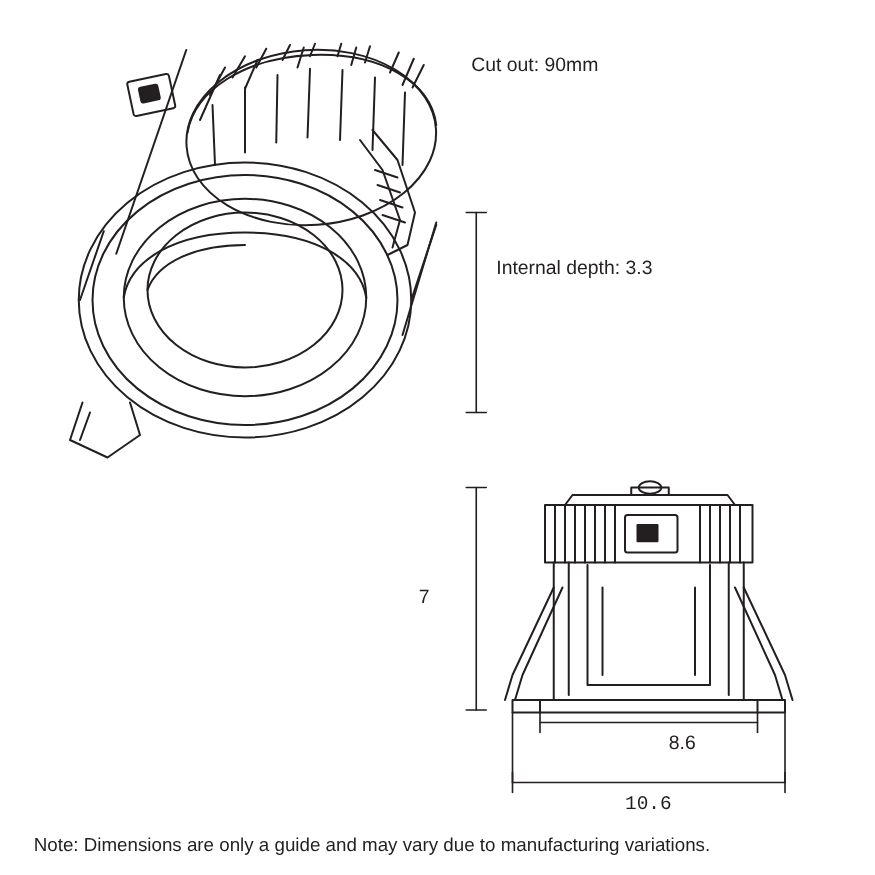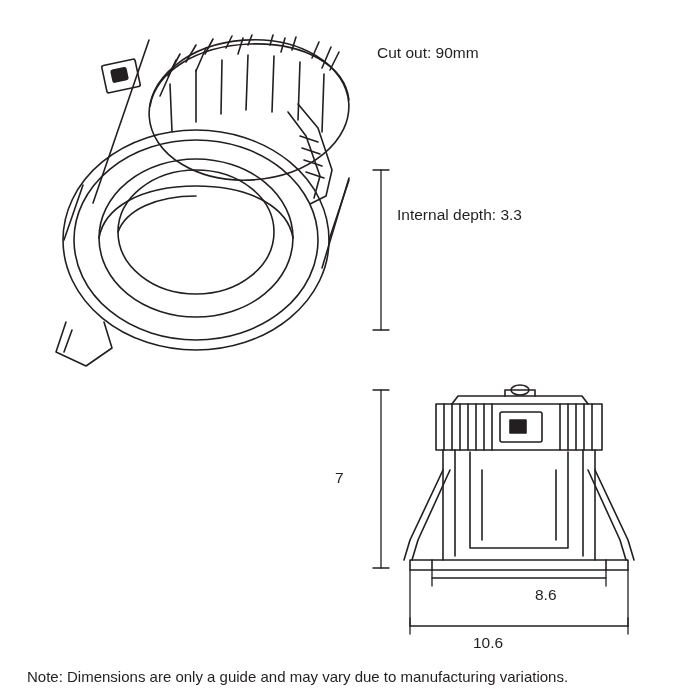--- a/index.html
+++ b/index.html
@@ -36,21 +36,21 @@
   #cutout-label { left: 377px; top: 41px; }
   #driver-label { left: 377px; top: 77px; }
   #internal-depth-label {
     left: 397px;
     top: 203px;
     white-space: normal;
     width: 150px;
   }
   #dim-7-label { left: 335px; top: 466px; }
   #dim-86-label { left: 500px; top: 583px; margin-left: 35px; }
-  #dim-106-label { left: 473px; top: 631px; }
+  #dim-106-label { left: 500px; top: 631px; font-family: Liberation Mono, monospace; }
   #footer-note {
     left: 27px;
     top: 665px;
     font-size: 15px;
   }
 </style>
 </head>
 <body>
 
 <div class="sheet">

